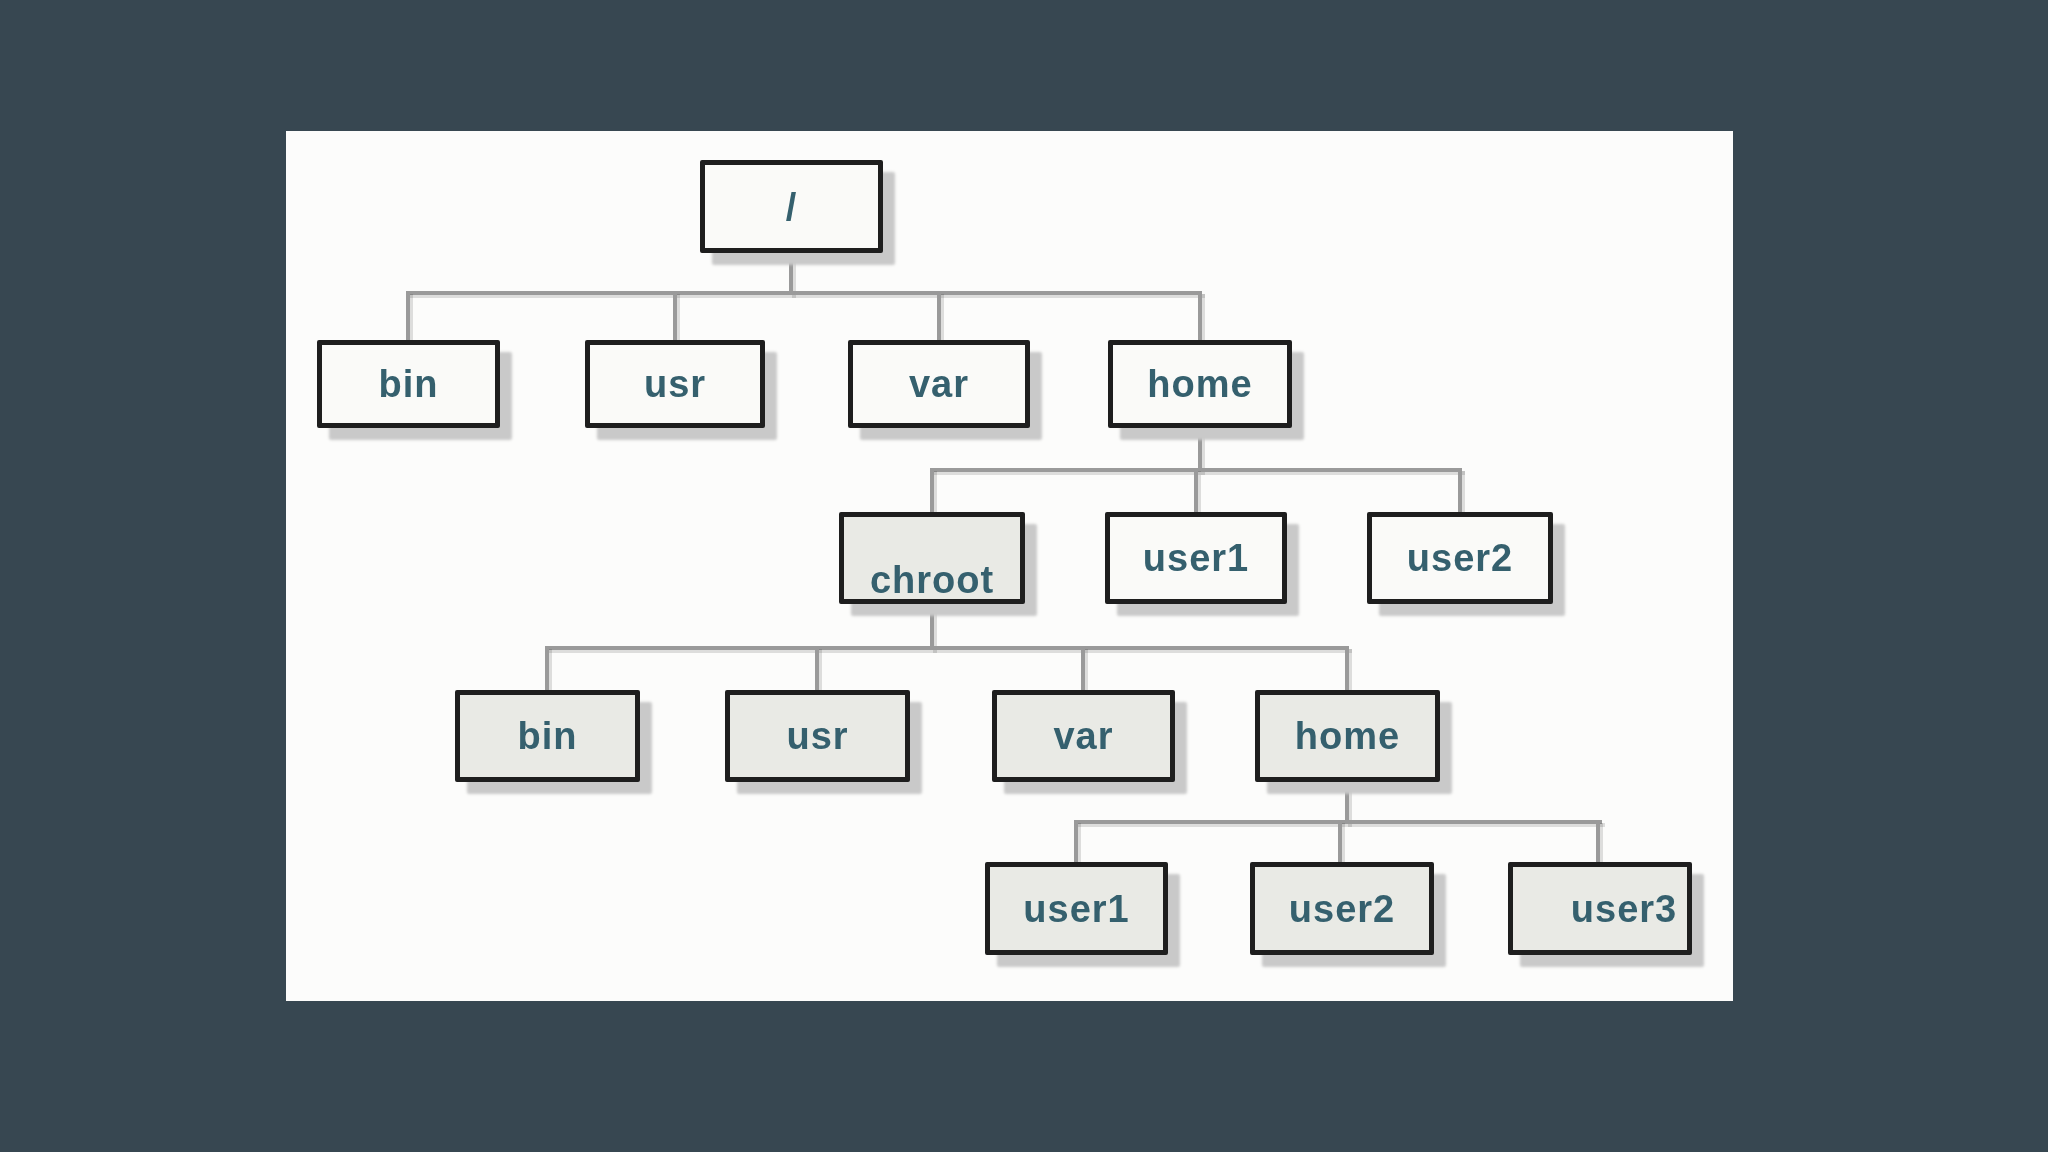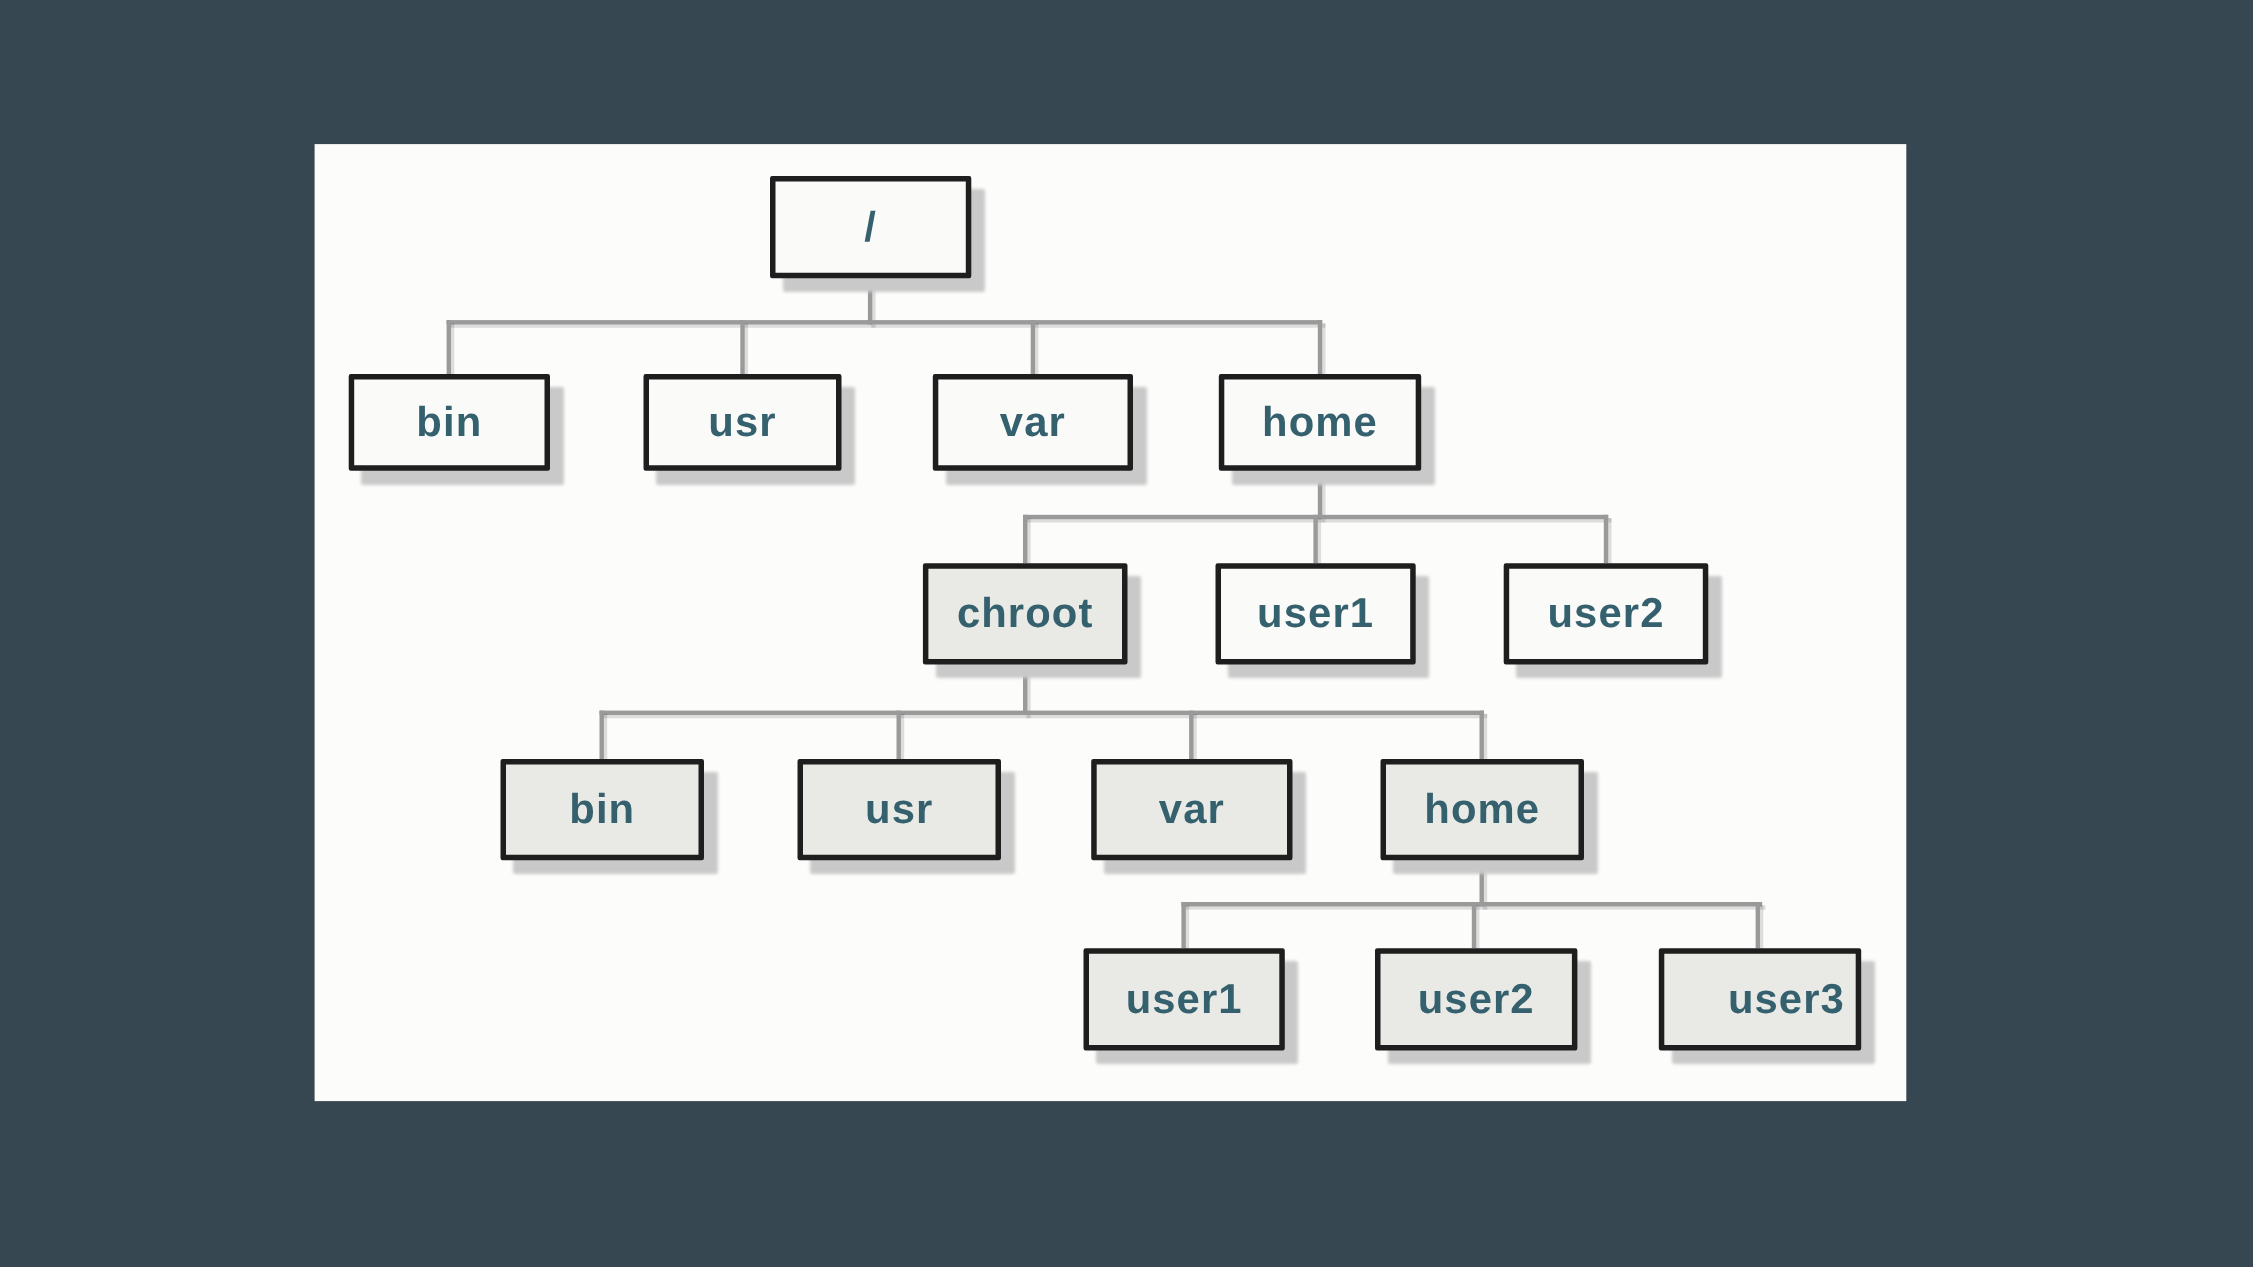--- a/index.html
+++ b/index.html
@@ -81,21 +81,21 @@
   <div class="node" style="left:299px;top:209px;width:180px;height:88px;">
     <span>usr</span>
   </div>
   <div class="node" style="left:562px;top:209px;width:182px;height:88px;">
     <span>var</span>
   </div>
   <div class="node" style="left:822px;top:209px;width:184px;height:88px;">
     <span>home</span>
   </div>
 
-  <div class="node gray" style="left:553px;top:381px;width:186px;height:92px;">
+  <div class="node gray" style="left:553px;top:381px;width:186px;height:92px;align-items:flex-end;">
     <span>chroot</span>
   </div>
   <div class="node" style="left:819px;top:381px;width:182px;height:92px;">
     <span>user1</span>
   </div>
   <div class="node" style="left:1081px;top:381px;width:186px;height:92px;">
     <span>user2</span>
   </div>
 
   <div class="node gray" style="left:169px;top:559px;width:185px;height:92px;">

